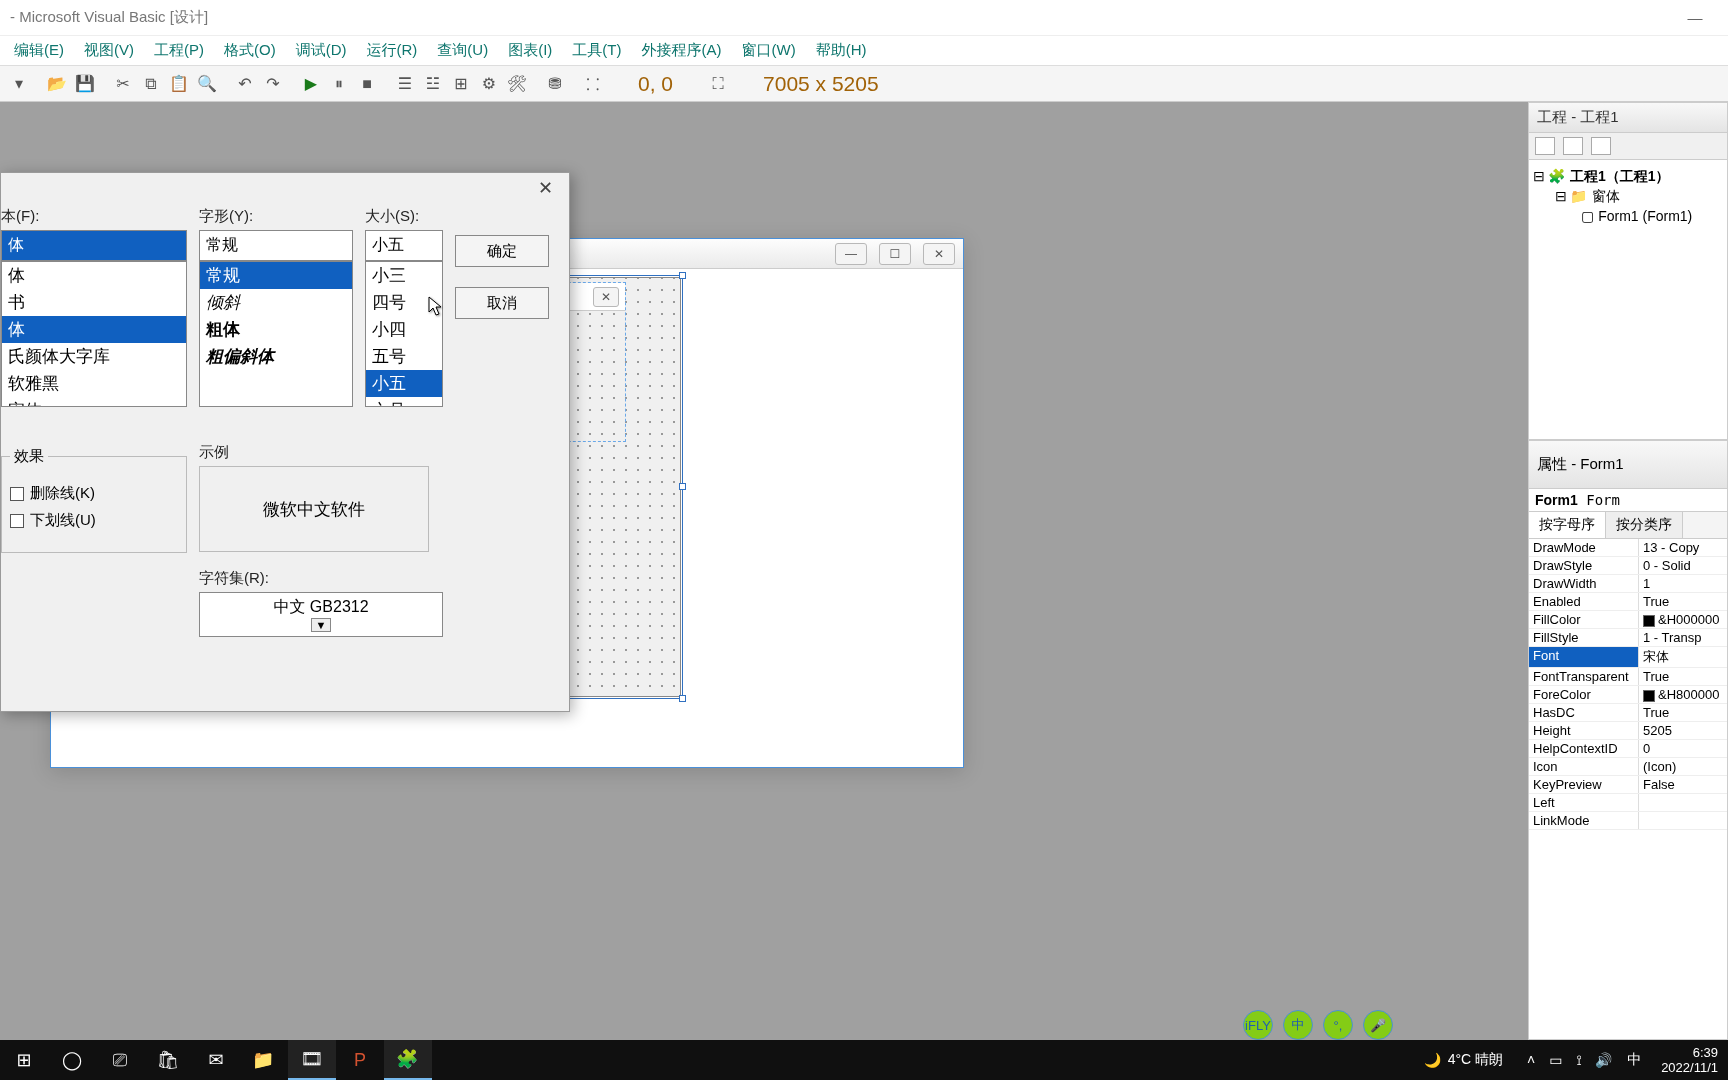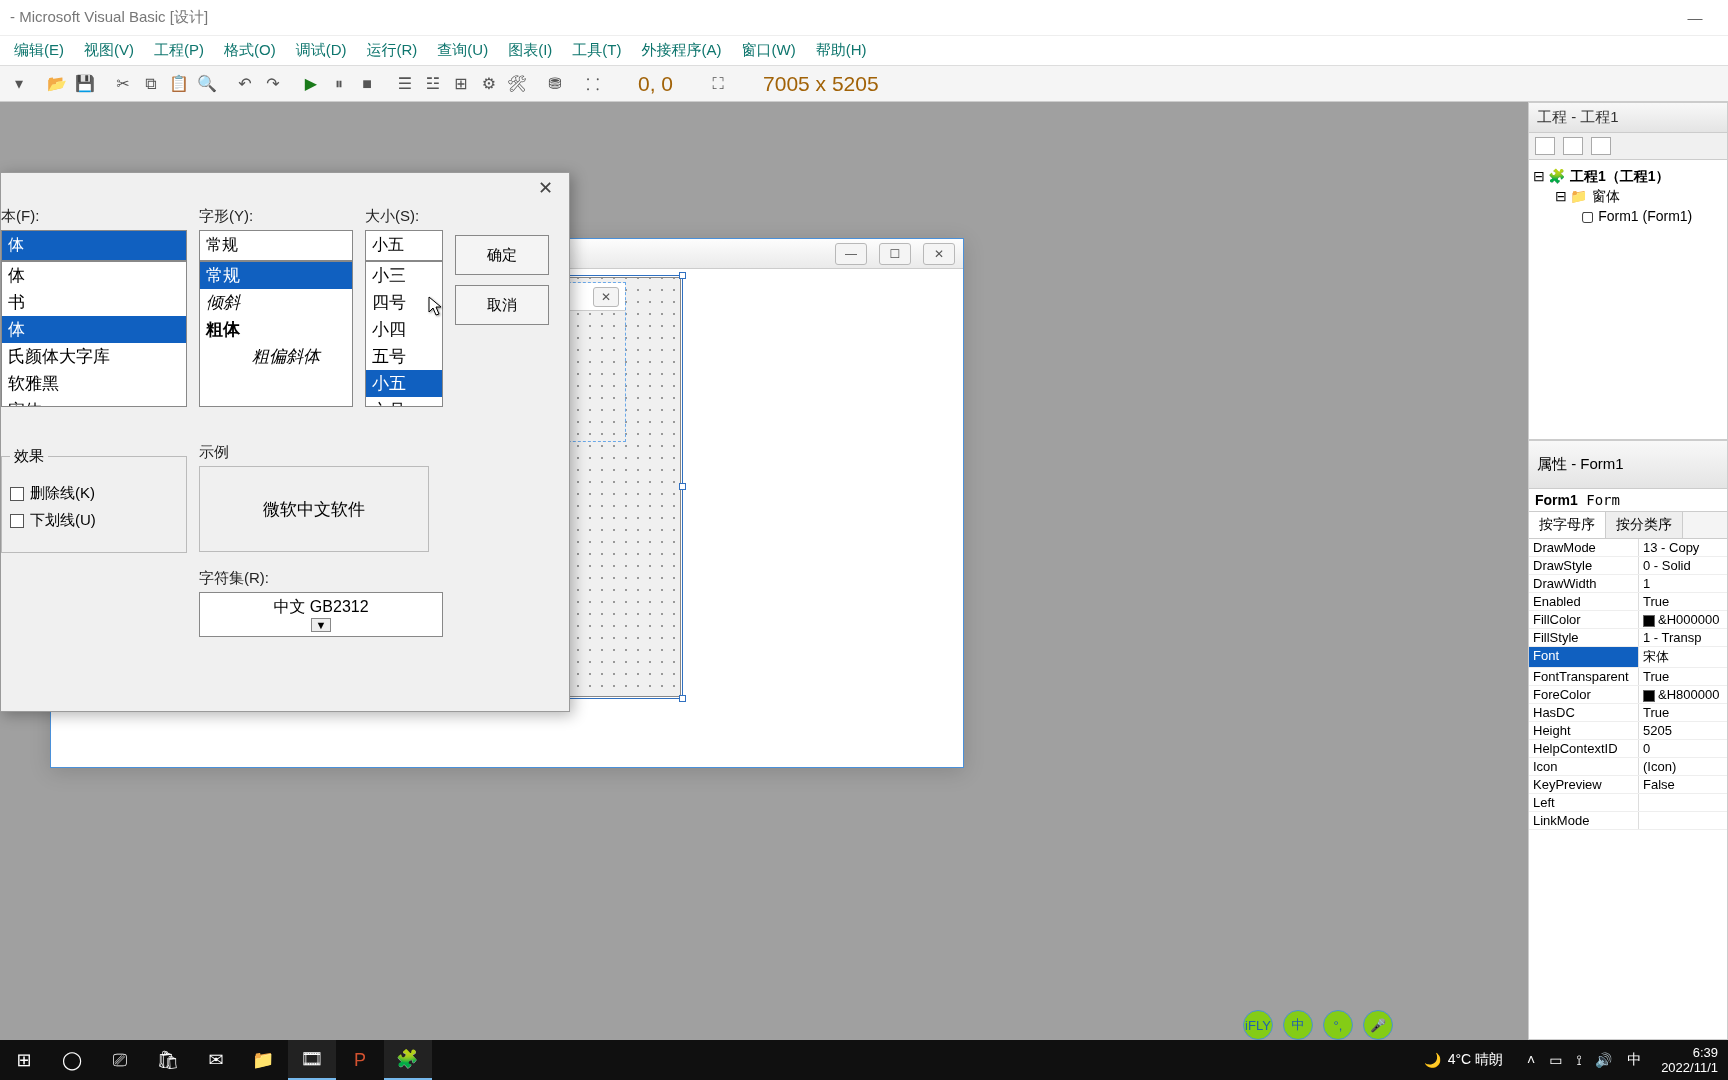--- a/index.html
+++ b/index.html
@@ -69,27 +69,27 @@
 .txtinput { border: 1px solid #888; background: #fff; padding: 4px 6px; font-size: 16px; }
 .txtinput.sel { background: #1060c0; color: #fff; }
 .listbox { border: 1px solid #888; background: #fff; overflow-y: scroll; }
 .listbox::-webkit-scrollbar { width: 17px; }
 .listbox::-webkit-scrollbar-track { background: #e8e8e8; }
 .listbox::-webkit-scrollbar-thumb { background: #bcbcbc; border: 1px solid #999; }
 .litem { padding: 2px 6px; font-size: 17px; }
 .litem.selected { background: #1060c0; color: #fff; }
 .italic-it { font-style: italic; }
 .bold-it { font-weight: bold; }
-.bolditalic-it { font-weight: normal; font-style: italic; margin-left: 46px; }
+.bolditalic-it { font-weight: bold; font-style: italic; }
 
 .col-fontname { position: absolute; left: 0; top: 4px; width: 186px; }
 .col-style { position: absolute; left: 198px; top: 4px; width: 154px; }
 .col-size { position: absolute; left: 364px; top: 4px; width: 78px; }
 .col-btns { position: absolute; left: 454px; top: 32px; width: 96px; }
-.dlgbtn { width: 94px; height: 40px; border: 1px solid #888; background: #f4f4f4; font-size: 15px; margin-bottom: 10px; }
+.dlgbtn { width: 94px; height: 32px; border: 1px solid #888; background: #f4f4f4; font-size: 15px; margin-bottom: 20px; }
 
 .effects { position: absolute; left: 0; top: 240px; width: 186px; }
 .fieldset { border: 1px solid #bbb; padding: 10px 8px 14px; margin-top: 4px; }
 .fieldset legend { font-size: 15px; padding: 0 4px; }
 .chk { display: flex; align-items: center; gap: 6px; margin: 8px 0; font-size: 15px; }
 .chkbox { width: 14px; height: 14px; border: 1px solid #555; background: #fff; }
 
 .sample { position: absolute; left: 198px; top: 240px; width: 230px; }
 .samplebox { border: 1px solid #bbb; height: 86px; display: flex; align-items: center; justify-content: center; font-size: 17px; }
 .charset { position: absolute; left: 198px; top: 366px; width: 244px; }

